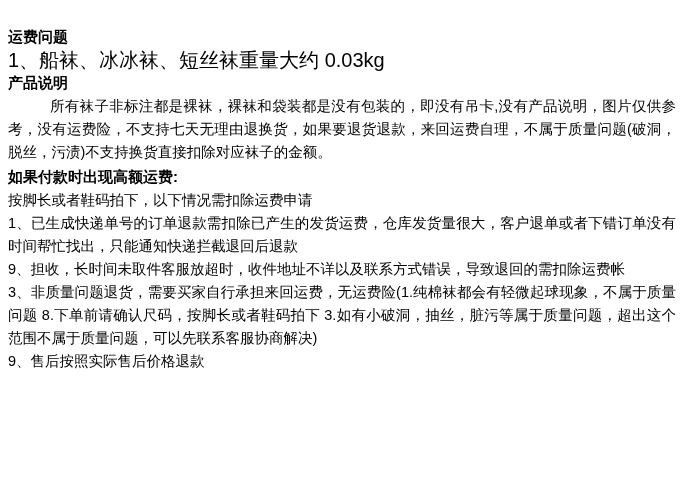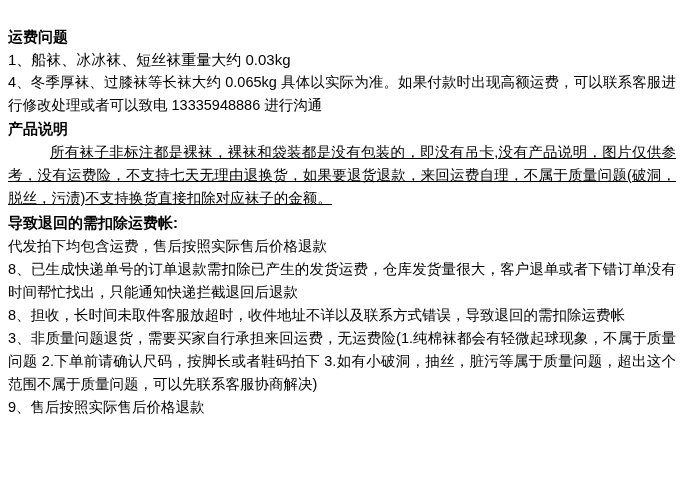--- a/index.html
+++ b/index.html
@@ -22,63 +22,61 @@
     position: relative;
     margin-top: 8px;
   }
   .section-title {
     font-size: 15px;
     font-weight: bold;
     line-height: 22px;
     margin: 0 0 1px 0;
   }
   .line {
-    font-size: 15px;
+    font-size: 20px;
     line-height: 22px;
     margin: 0;
     letter-spacing: 0px;
   }
   .para {
     font-size: 14.5px;
     line-height: 23px;
     margin: 0;
     text-align: justify;
   }
   .indent {
     text-indent: 42px;
-    text-decoration: underline;
   }
   .block-shipping {
     margin-bottom: 0px;
   }
   .block-product {
     margin-top: 1px;
   }
   .block-return {
     margin-top: 2px;
   }
 </style>
 </head>
 <body>
 
 <div class="page">
 
   <div class="block-shipping">
     <div class="section-title">运费问题</div>
     <div class="line">1、船袜、冰冰袜、短丝袜重量大约 0.03kg</div>
-    <div class="para">4、冬季厚袜、过膝袜等长袜大约 0.065kg 具体以实际为准。如果付款时出现高额运费，可以联系客服进行修改处理或者可以致电 13335948886 进行沟通</div>
   </div>
 
   <div class="block-product">
     <div class="section-title">产品说明</div>
     <div class="para indent">所有袜子非标注都是裸袜，裸袜和袋装都是没有包装的，即没有吊卡,没有产品说明，图片仅供参考，没有运费险，不支持七天无理由退换货，如果要退货退款，来回运费自理，不属于质量问题(破洞，脱丝，污渍)不支持换货直接扣除对应袜子的金额。</div>
   </div>
 
   <div class="block-return">
-    <div class="section-title">导致退回的需扣除运费帐:</div>
-    <div class="para">代发拍下均包含运费，售后按照实际售后价格退款</div>
-    <div class="para">8、已生成快递单号的订单退款需扣除已产生的发货运费，仓库发货量很大，客户退单或者下错订单没有时间帮忙找出，只能通知快递拦截退回后退款</div>
-    <div class="para">8、担收，长时间未取件客服放超时，收件地址不详以及联系方式错误，导致退回的需扣除运费帐</div>
-    <div class="para">3、非质量问题退货，需要买家自行承担来回运费，无运费险(1.纯棉袜都会有轻微起球现象，不属于质量问题 2.下单前请确认尺码，按脚长或者鞋码拍下 3.如有小破洞，抽丝，脏污等属于质量问题，超出这个范围不属于质量问题，可以先联系客服协商解决)</div>
+    <div class="section-title">如果付款时出现高额运费:</div>
+    <div class="para">按脚长或者鞋码拍下，以下情况需扣除运费申请</div>
+    <div class="para">1、已生成快递单号的订单退款需扣除已产生的发货运费，仓库发货量很大，客户退单或者下错订单没有时间帮忙找出，只能通知快递拦截退回后退款</div>
+    <div class="para">9、担收，长时间未取件客服放超时，收件地址不详以及联系方式错误，导致退回的需扣除运费帐</div>
+    <div class="para">3、非质量问题退货，需要买家自行承担来回运费，无运费险(1.纯棉袜都会有轻微起球现象，不属于质量问题 8.下单前请确认尺码，按脚长或者鞋码拍下 3.如有小破洞，抽丝，脏污等属于质量问题，超出这个范围不属于质量问题，可以先联系客服协商解决)</div>
     <div class="para">9、售后按照实际售后价格退款</div>
   </div>
 
 </div>
 
 </body></html>

